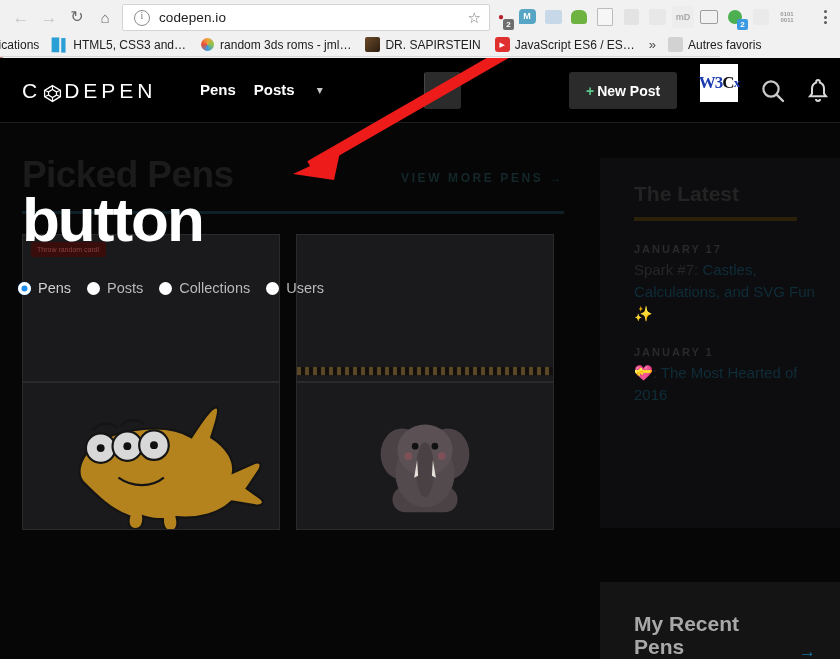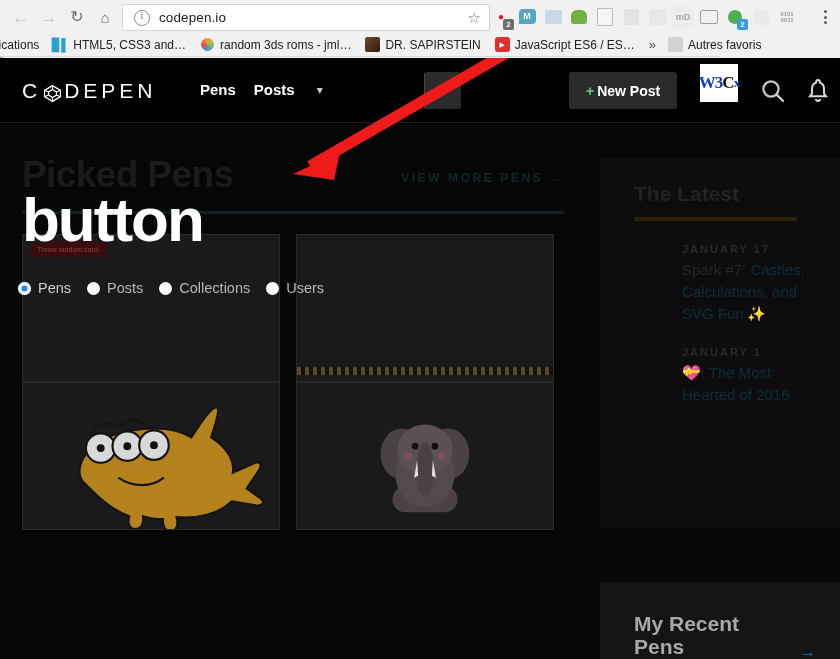--- a/index.html
+++ b/index.html
@@ -114,21 +114,21 @@
   .ruler-strip{position:absolute;left:0;bottom:6px;width:100%;height:8px;
     background:repeating-linear-gradient(90deg,#5a4726 0 4px,#130f0b 4px 8px);}
   .thumb-fish{background:linear-gradient(180deg,#5a5a5a 0%,#8d8d8d 45%,#c8c8c8 100%);}
   .thumb-eleph{background:linear-gradient(180deg,#241310 0%,#6b3220 55%,#9d4a2c 100%);}
 
   
   .panel{position:absolute;left:0;width:240px;background:#0d0d0f;}
   .panel-inner{padding:24px 22px 22px 34px;}
   .p-title{font-size:21px;font-weight:bold;color:#232323;line-height:1.1;}
   .p-rule{height:4px;margin-top:12px;}
-  .p-item{margin-top:22px;margin-left:48px;}
+  .p-item{margin-top:22px;}
   .p-date{font-size:11px;letter-spacing:2px;font-weight:bold;color:#2a2a2a;}
   .p-link{font-size:15px;line-height:1.45;margin-top:4px;color:#0f2d39;}
   .p-link .lead{color:#262626;}
   .p-arrow{position:absolute;right:24px;font-size:17px;color:#1275a8;}
 
   
   .anno-word{position:absolute;left:22px;top:189px;font-size:62px;line-height:1;
     font-weight:bold;color:#fff;letter-spacing:-2px;z-index:30;}
   .anno-arrow{position:absolute;left:280px;top:100px;z-index:29;}
   .anno-radios{position:absolute;left:18px;top:280px;display:flex;align-items:center;gap:0;z-index:31;}

